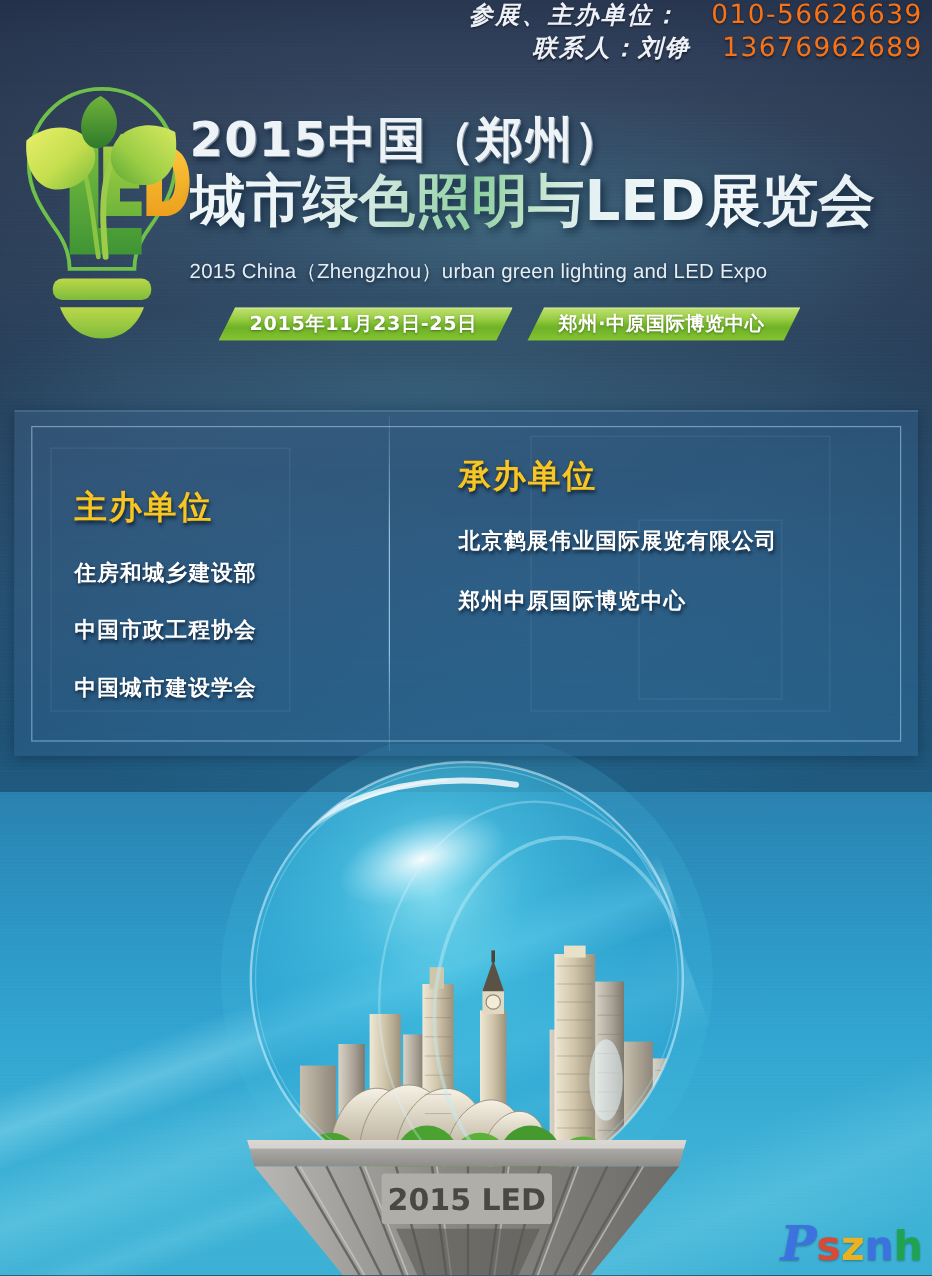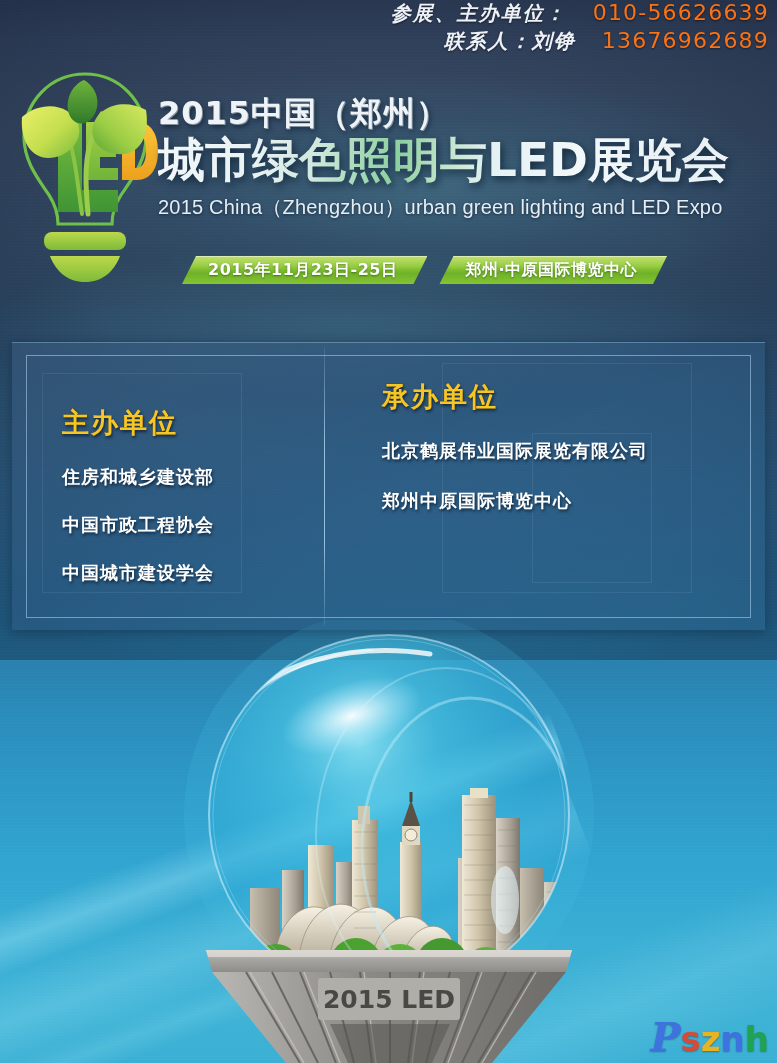--- a/index.html
+++ b/index.html
@@ -99,21 +99,21 @@
     text-shadow:0 1px 2px rgba(0,0,0,.5);
   }
 
   
   .logo { position:absolute; left:6px; top:62px; width:158px; height:228px; z-index:7; }
 
   
   .title-block { position:absolute; left:158px; top:96px; width:618px; z-index:7; }
   .title-line1 {
     font-family:"DejaVu Sans", sans-serif;
-    font-size:32px; font-weight:700; letter-spacing:1px;
+    font-size:40px; font-weight:700; letter-spacing:1px;
     color:#eef3f7;
     text-shadow:
       1px 1px 0 rgba(255,255,255,.45),
       2px 3px 5px rgba(10,30,50,.75);
     line-height:1.08;
     white-space:nowrap;
   }
   .title-line2 {
     font-family:"DejaVu Sans", sans-serif;
     font-size:47px; font-weight:700; letter-spacing:0px;
@@ -125,22 +125,22 @@
         #cfe7dd 26%, #a7d9b8 33%,
         #8ccf9e 39%, #bfe2c8 46%,
         #e4f1f2 54%,
         #f3f8fa 68%, #e7f0f4 86%, #f4f9fb 100%);
     -webkit-background-clip:text; background-clip:text;
     -webkit-text-fill-color:transparent; color:transparent;
     filter:drop-shadow(2px 3px 4px rgba(8,28,48,.8));
   }
   .title-en {
     font-family:"Liberation Sans", sans-serif;
-    font-size:20px; font-weight:400; letter-spacing:0.2px;
-    color:#e6eef4; margin-top:9px;
+    font-size:17px; font-weight:400; letter-spacing:0.2px;
+    color:#e6eef4; margin-top:21px;
     text-shadow:0 1px 3px rgba(8,28,48,.7);
     white-space:nowrap;
   }
 
   
   .banner-row { position:absolute; left:182px; top:256px; display:flex; gap:12px; z-index:7; }
   .banner {
     position:relative;
     height:28px;
     display:flex; align-items:center;

